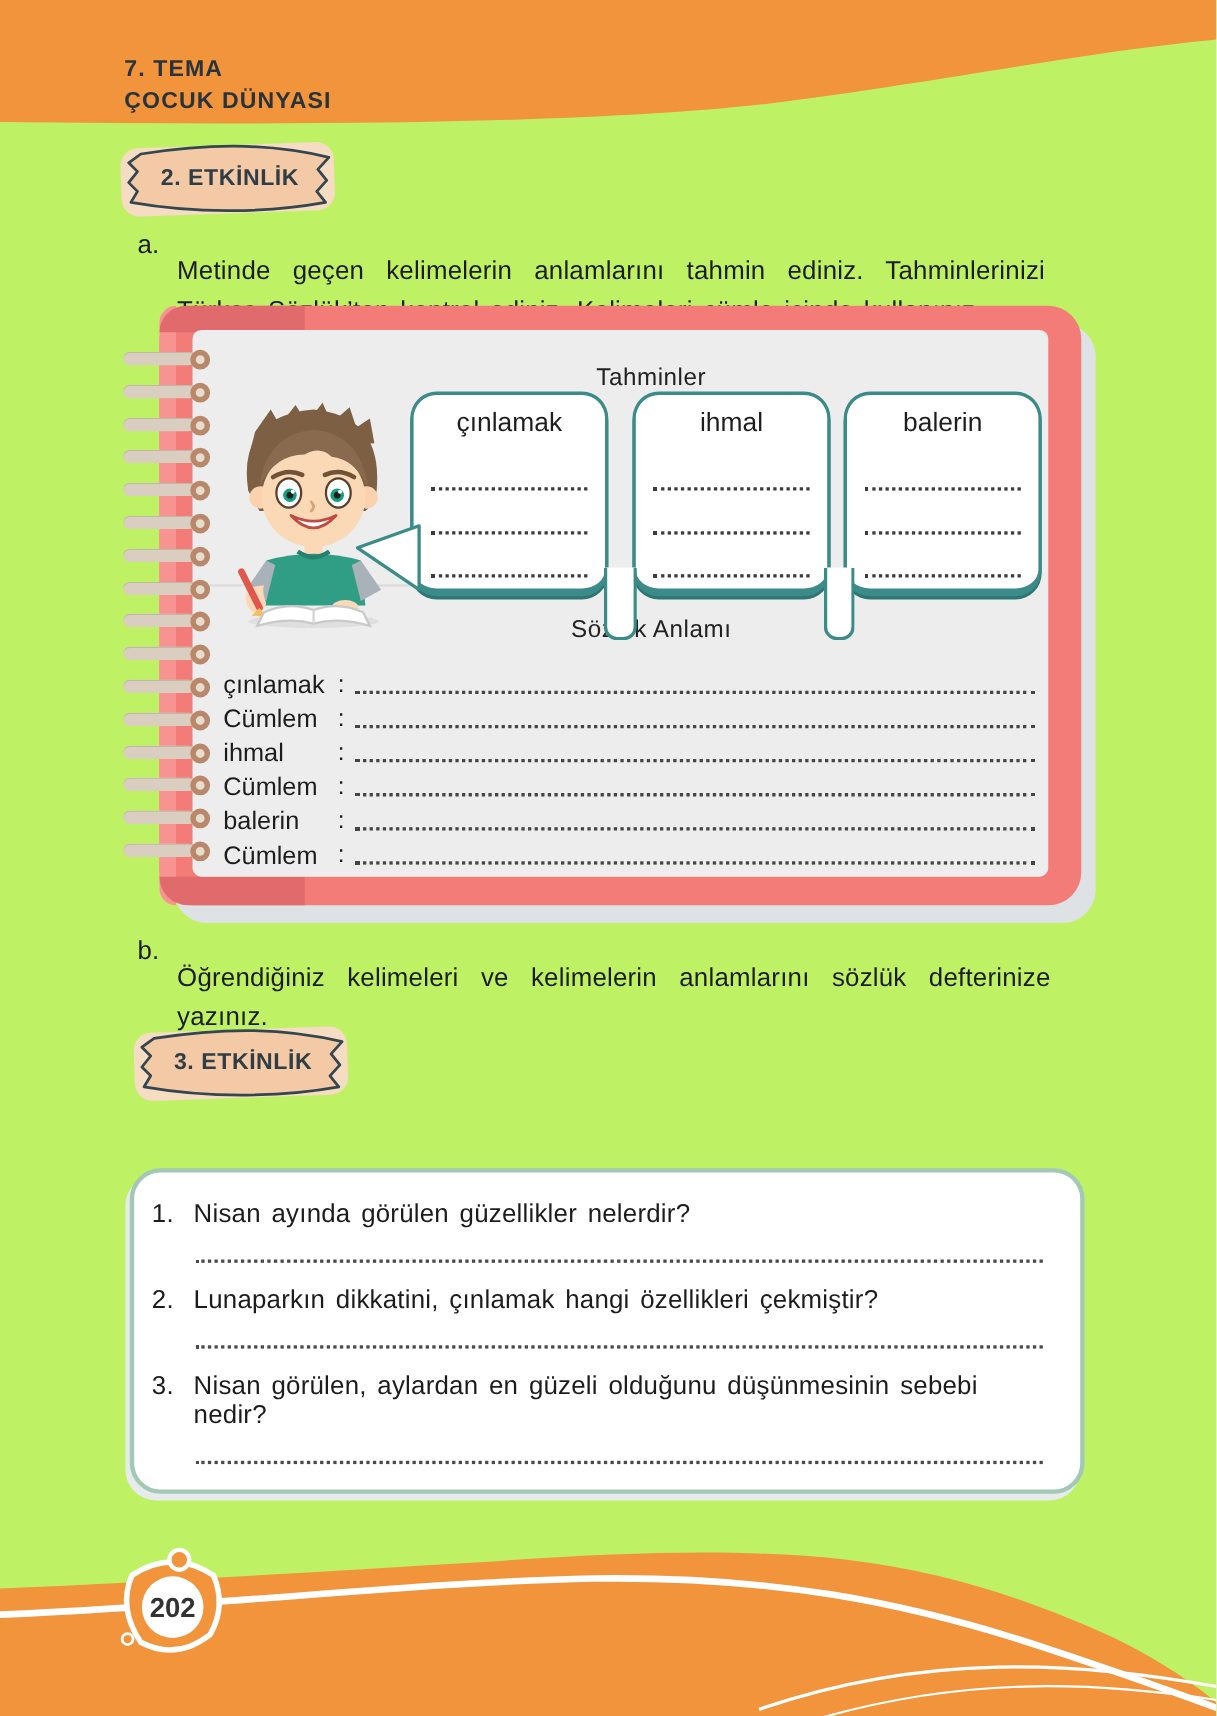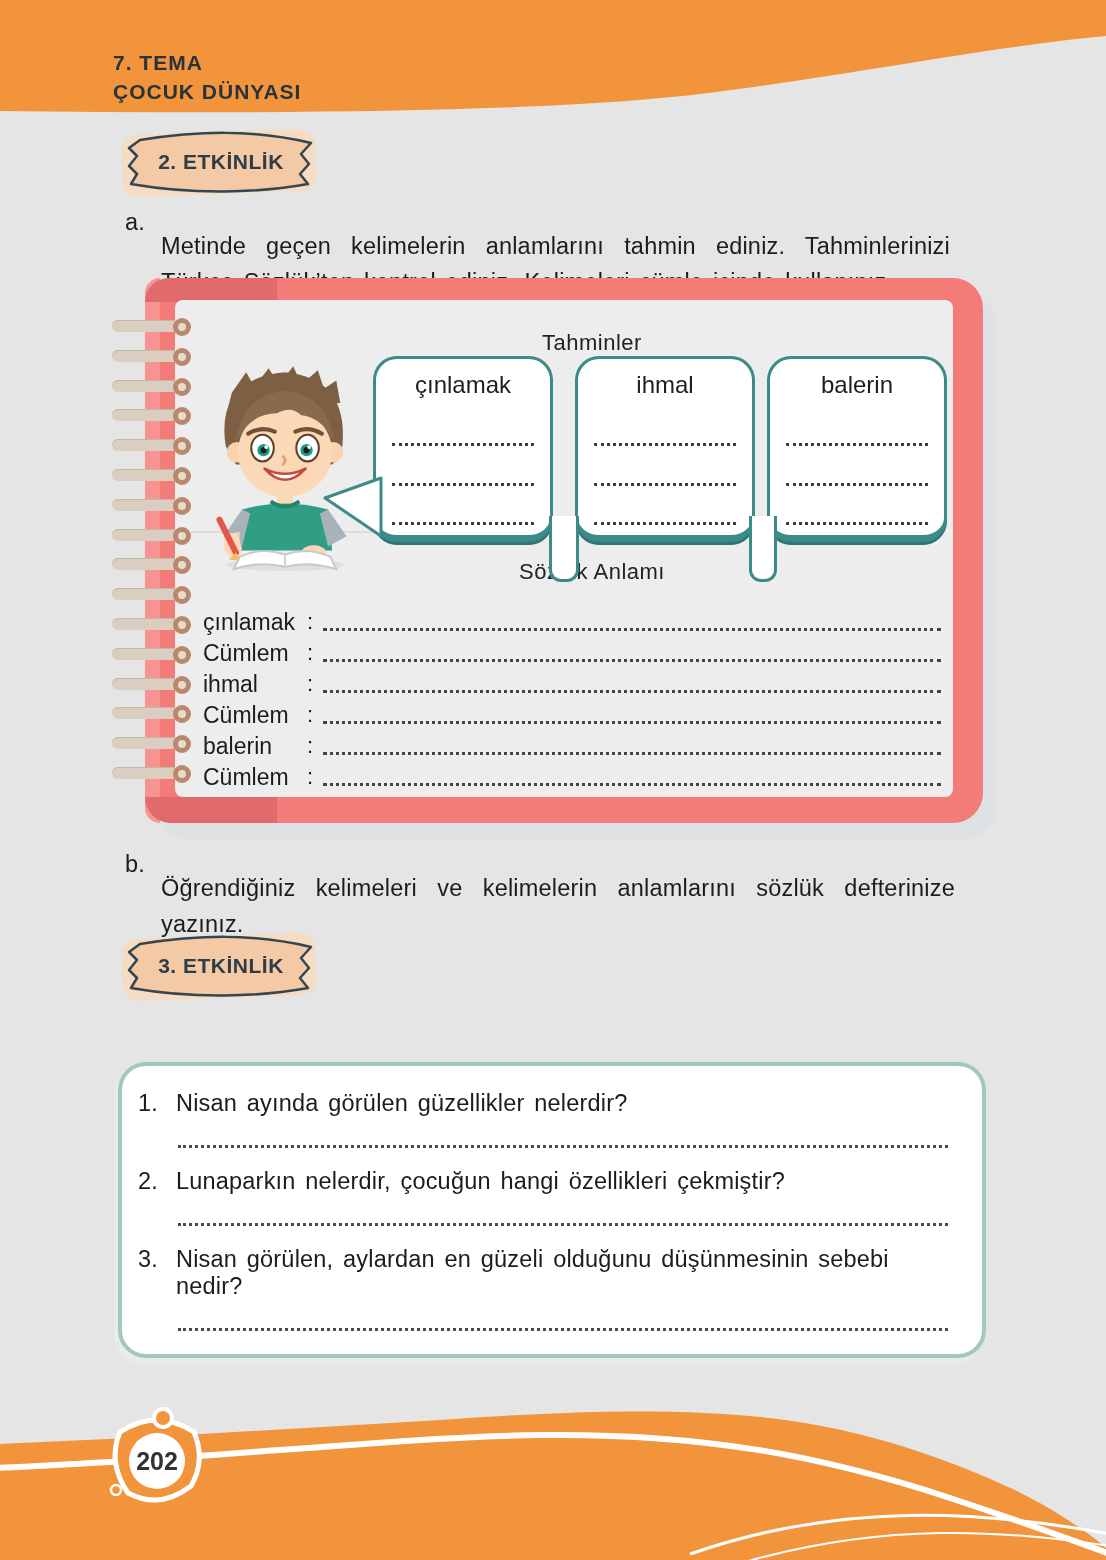--- a/index.html
+++ b/index.html
@@ -1,29 +1,29 @@
 <!DOCTYPE html>
 <html><head>
 <meta charset="utf-8">
 <style>
   html,body{margin:0;padding:0;background:#fff;}
-  .page{position:relative;width:1106px;height:1560px;background:#e5e5e5;overflow:hidden;
+  .page{position:relative;width:1106px;height:1560px;background:#bef264;overflow:hidden;
         font-family:"Liberation Sans",sans-serif;color:#1c1c1c;}
   svg{display:block;}
 
   
   .header-wave{position:absolute;left:0;top:0;width:1106px;height:130px;}
   .header-text{position:absolute;left:113px;top:48px;line-height:1.4;color:#28333b;
                font-size:21px;font-weight:bold;letter-spacing:1px;}
 
   
   .badge{position:absolute;width:210px;height:78px;}
   .badge .label{position:absolute;left:0;right:0;top:26px;text-align:center;
                 font-size:21px;font-weight:bold;color:#2e3d46;letter-spacing:.5px;}
-  .badge-2{left:116px;top:124px;}
+  .badge-2{left:104px;top:124px;}
   .badge-3{left:116px;top:928px;}
 
   
   .para{position:absolute;display:flex;font-size:23.5px;line-height:1.55;
         letter-spacing:.2px;word-spacing:3px;}
   .para .letter{width:36px;flex:0 0 36px;}
   .para .ptext{flex:1;text-align:justify;margin-top:24px;}
   .para-a{left:125px;top:204px;width:825px;}
   .para-b{left:125px;top:846px;width:830px;}
   .inst3{position:absolute;left:125px;top:1014px;font-size:24px;word-spacing:4px;}
@@ -306,21 +306,21 @@
     <div class="question">
       <div class="q-line">
         <span class="q-num">1.</span>
         <span class="q-text">Nisan ayında görülen güzellikler nelerdir?</span>
       </div>
       <div class="answer-line"></div>
     </div>
     <div class="question">
       <div class="q-line">
         <span class="q-num">2.</span>
-        <span class="q-text">Lunaparkın nelerdir, çocuğun hangi özellikleri çekmiştir?</span>
+        <span class="q-text">Lunaparkın dikkatini, çınlamak hangi özellikleri çekmiştir?</span>
       </div>
       <div class="answer-line"></div>
     </div>
     <div class="question">
       <div class="q-line">
         <span class="q-num">3.</span>
         <span class="q-text">Nisan görülen, aylardan en güzeli olduğunu düşünmesinin sebebi nedir?</span>
       </div>
       <div class="answer-line"></div>
     </div>

